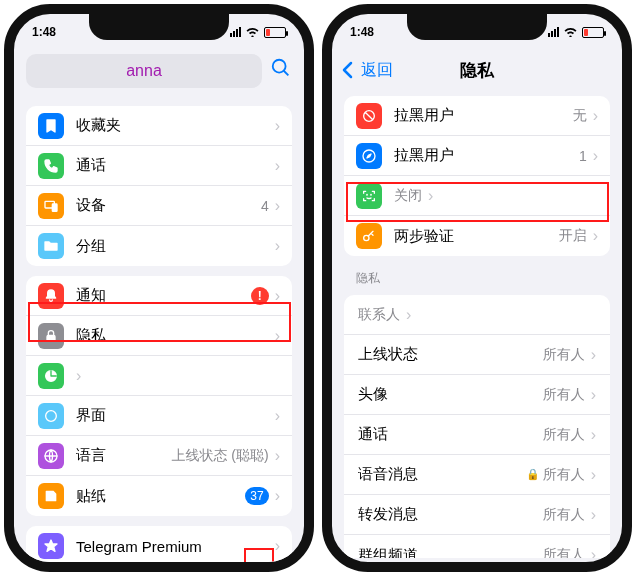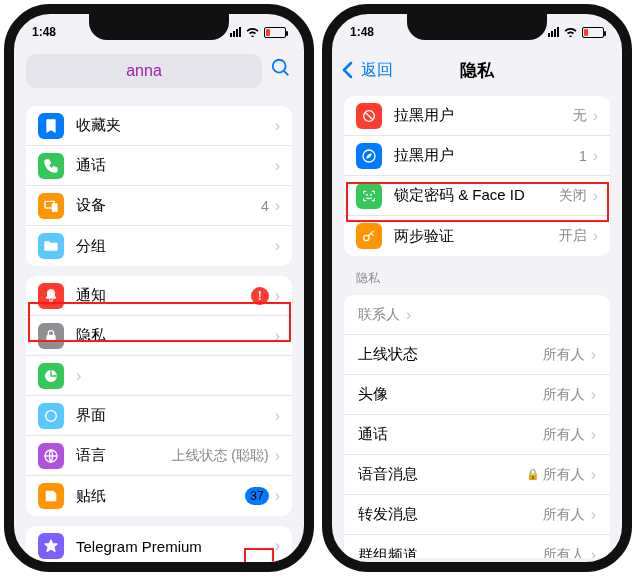--- a/index.html
+++ b/index.html
@@ -24,21 +24,21 @@
   .content { height: calc(100% - 80px); overflow: hidden; }
   .group { background: #fff; margin: 10px 12px; border-radius: 10px; overflow: hidden; }
   .group.tight { margin-top: 6px; margin-bottom: 6px; }
   .row { display: flex; align-items: center; height: 40px; padding: 0 12px; border-bottom: 0.5px solid #e5e5ea; position: relative; }
   .row:last-child { border-bottom: none; }
   .blank .row { padding: 0 14px; }
   .icon { width: 26px; height: 26px; border-radius: 6px; display: flex; align-items: center; justify-content: center; margin-right: 12px; color: #fff; font-size: 14px; flex-shrink: 0; }
   .label { flex: 1; font-size: 15px; color: #000; }
   .value { font-size: 14px; color: #8a8a8f; margin-right: 6px; display:flex; align-items:center; gap:3px;}
   .chev { color: #c7c7cc; font-size: 16px; }
-  .badge-num { background: #007aff; color: #000000; border-radius: 10px; min-width: 20px; height: 18px; font-size: 12px; display: flex; align-items: center; justify-content: center; padding: 0 5px; margin-right: 6px; }
+  .badge-num { background: #007aff; color: #ffffff; border-radius: 10px; min-width: 20px; height: 18px; font-size: 12px; display: flex; align-items: center; justify-content: center; padding: 0 5px; margin-right: 6px; }
   .badge-alert { background: #ff3b30; color: #fff; border-radius: 50%; width: 18px; height: 18px; font-size: 12px; display: flex; align-items: center; justify-content: center; margin-right: 6px; font-weight:bold;}
   .hl { position: absolute; border: 2px solid #ff1a1a; pointer-events: none; z-index: 5; }
   .sec-head { font-size: 12px; color: #8a8a8f; padding: 8px 24px 2px; }
   .lock-mini { font-size: 11px; }
 </style>
 </head>
 <body>
 
 <div class="phone">
   <div class="notch"></div>
@@ -257,21 +257,20 @@
         </div>
         <div class="row">
           <span class="icon" style="background: rgb(52, 199, 89);">
             <svg width="16" height="16" viewBox="0 0 24 24" fill="none" stroke="#fff" stroke-width="2" stroke-linecap="round" stroke-linejoin="round">
               <path d="M4 8V5h3M17 5h3v3M20 16v3h-3M7 19H4v-3"></path>
               <circle cx="9" cy="10" r="0.5" fill="#fff"></circle>
               <circle cx="15" cy="10" r="0.5" fill="#fff"></circle>
               <path d="M9 15c1 1 5 1 6 0"></path>
             </svg>
           </span>
-          <span class="label">锁定密码 &amp; Face ID</span>
           <span class="value">
             <span>关闭</span>
           </span>
           <span class="chev">›</span>
         </div>
         <div class="row">
           <span class="icon" style="background: rgb(255, 149, 0);">
             <svg width="16" height="16" viewBox="0 0 24 24" fill="none" stroke="#fff" stroke-width="2" stroke-linecap="round" stroke-linejoin="round">
               <circle cx="8" cy="15" r="4"></circle>
               <path d="M11 12l7-7M15 8l3 3"></path>

